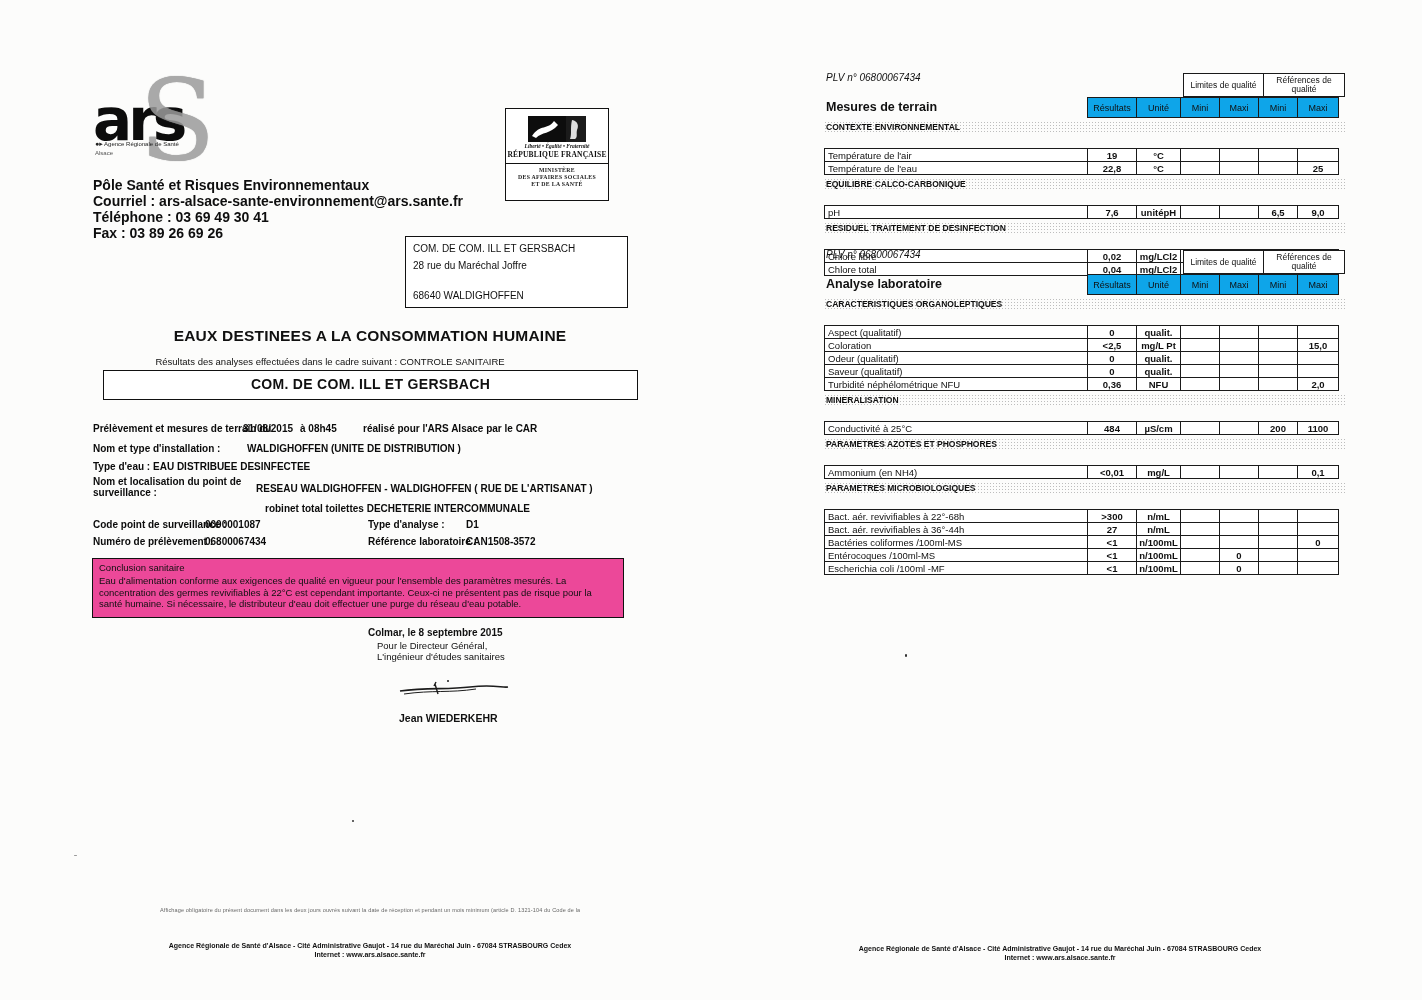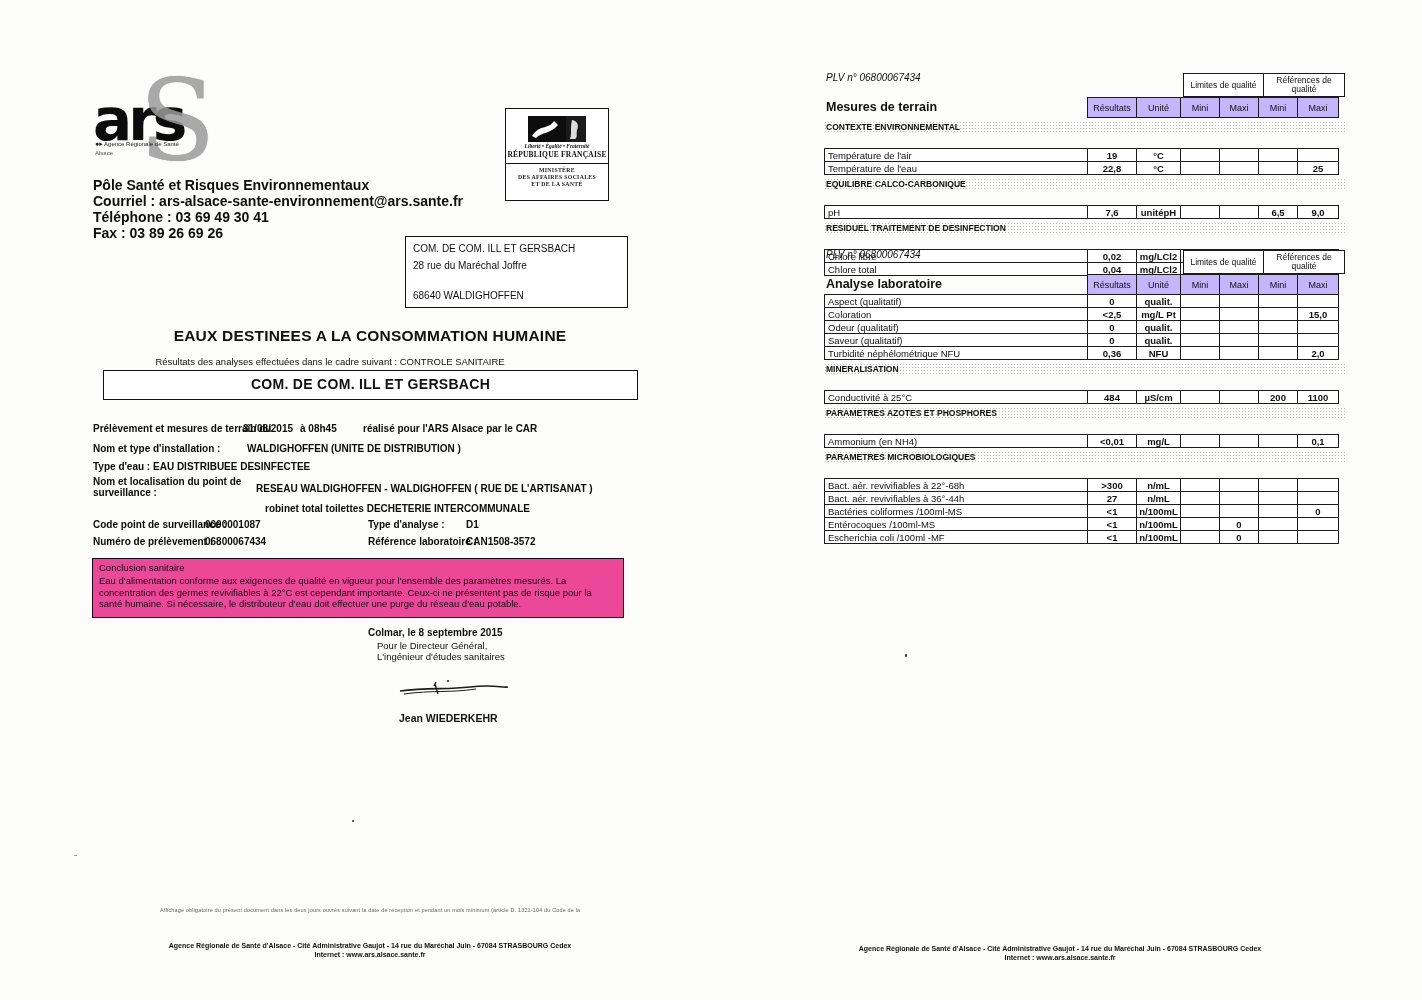--- a/index.html
+++ b/index.html
@@ -56,21 +56,21 @@
   .table-block{position:absolute;left:824px;width:523px;color:#101010;}
   #table1{top:60px;} #table2{top:237px;}
   .t-hA{display:flex;}
   .t-plv{width:359px;padding:12px 0 0 2px;font-size:10px;box-sizing:border-box;font-style:italic;}
   .t-hcell{margin-top:13px;height:24px;border:1px solid #1a1a1a;background:#fff;font-size:8.5px;
            display:flex;align-items:center;justify-content:center;text-align:center;box-sizing:border-box;}
   .t-lim{width:81px;}
   .t-ref{width:82px;margin-left:-1px;line-height:9px;}
   .t-hB{display:flex;}
   .t-title{width:264px;font-weight:700;font-size:12.5px;padding:3px 0 0 2px;box-sizing:border-box;}
-  .t-bcell{height:21px;border:1px solid #1a1a1a;margin-left:-1px;background:#c4b5fd;font-size:9px;
+  .t-bcell{height:21px;border:1px solid #1a1a1a;margin-left:-1px;background:#0ea5e9;font-size:9px;
            display:flex;align-items:center;justify-content:center;box-sizing:border-box;}
   .t-bar{height:12px;margin:3px 0 16px;padding-left:2px;font-size:8.5px;font-weight:700;line-height:12px;
          background-image:radial-gradient(circle,#bdbdbd .6px,rgba(0,0,0,0) .7px);background-size:3px 3px;}
   .t-row{display:flex;margin-top:-1px;}
   .t-cell{height:14px;border:1px solid #1a1a1a;background:#fff;box-sizing:border-box;font-size:9.5px;}
   .t-label{width:264px;padding:1px 0 0 3px;}
   .t-val{display:flex;align-items:center;justify-content:center;font-weight:700;margin-left:-1px;}
   .w50{width:50px}.w45{width:45px}.w40{width:40px}.w42{width:42px}
 
   .speck{position:absolute;background:#333;border-radius:1px;}
@@ -241,20 +241,21 @@
     </div>
     <div class="t-hB">
       <div class="t-title">Analyse laboratoire</div>
       <div class="t-bcell w50">Résultats</div>
       <div class="t-bcell w45">Unité</div>
       <div class="t-bcell w40">Mini</div>
       <div class="t-bcell w40">Maxi</div>
       <div class="t-bcell w40">Mini</div>
       <div class="t-bcell w42">Maxi</div>
     </div>
+    <div class="t-bar">CARACTERISTIQUES ORGANOLEPTIQUES</div>
     <div class="t-row">
       <div class="t-cell t-label">Aspect (qualitatif)</div>
       <div class="t-cell t-val w50">0</div>
       <div class="t-cell t-val w45">qualit.</div>
       <div class="t-cell t-val w40"></div>
       <div class="t-cell t-val w40"></div>
       <div class="t-cell t-val w40"></div>
       <div class="t-cell t-val w42"></div>
     </div>
     <div class="t-row">

